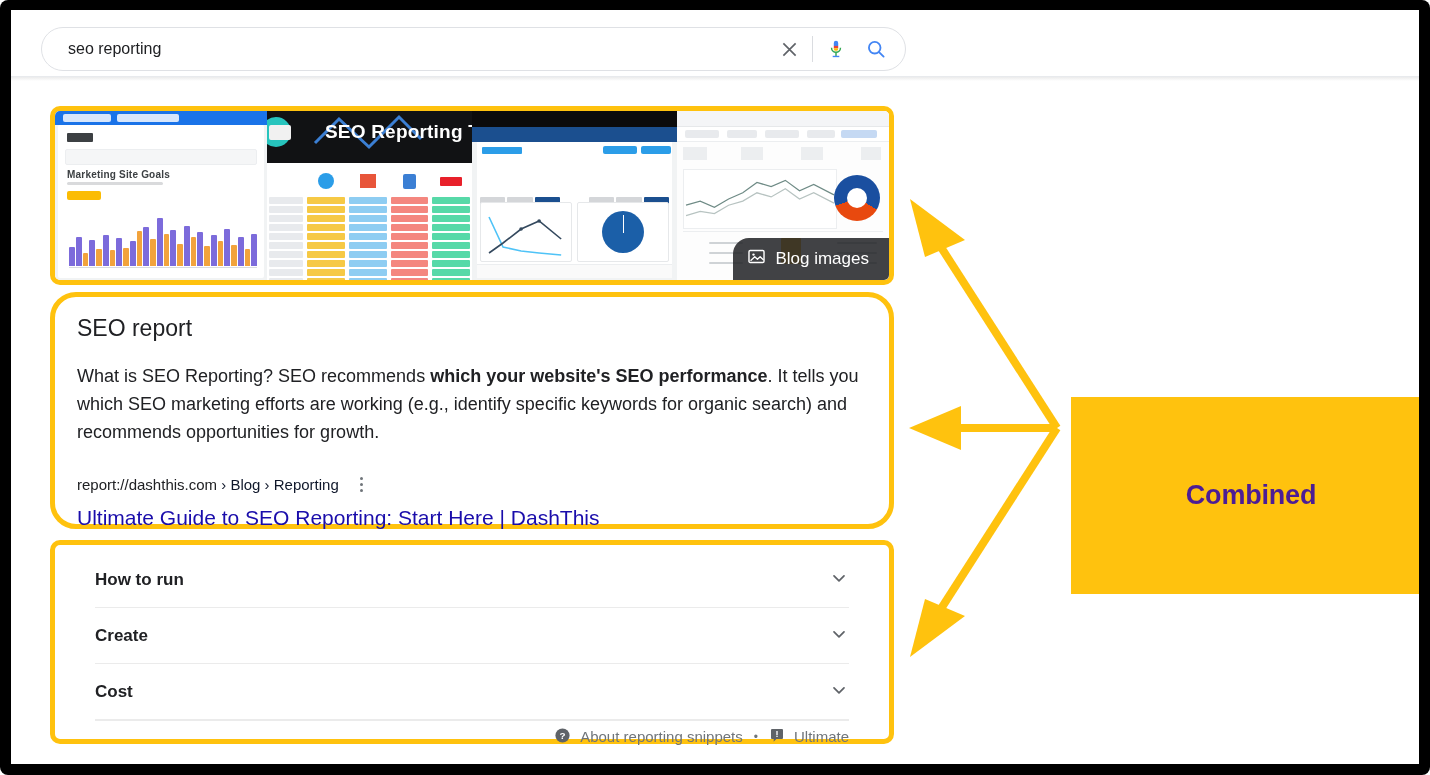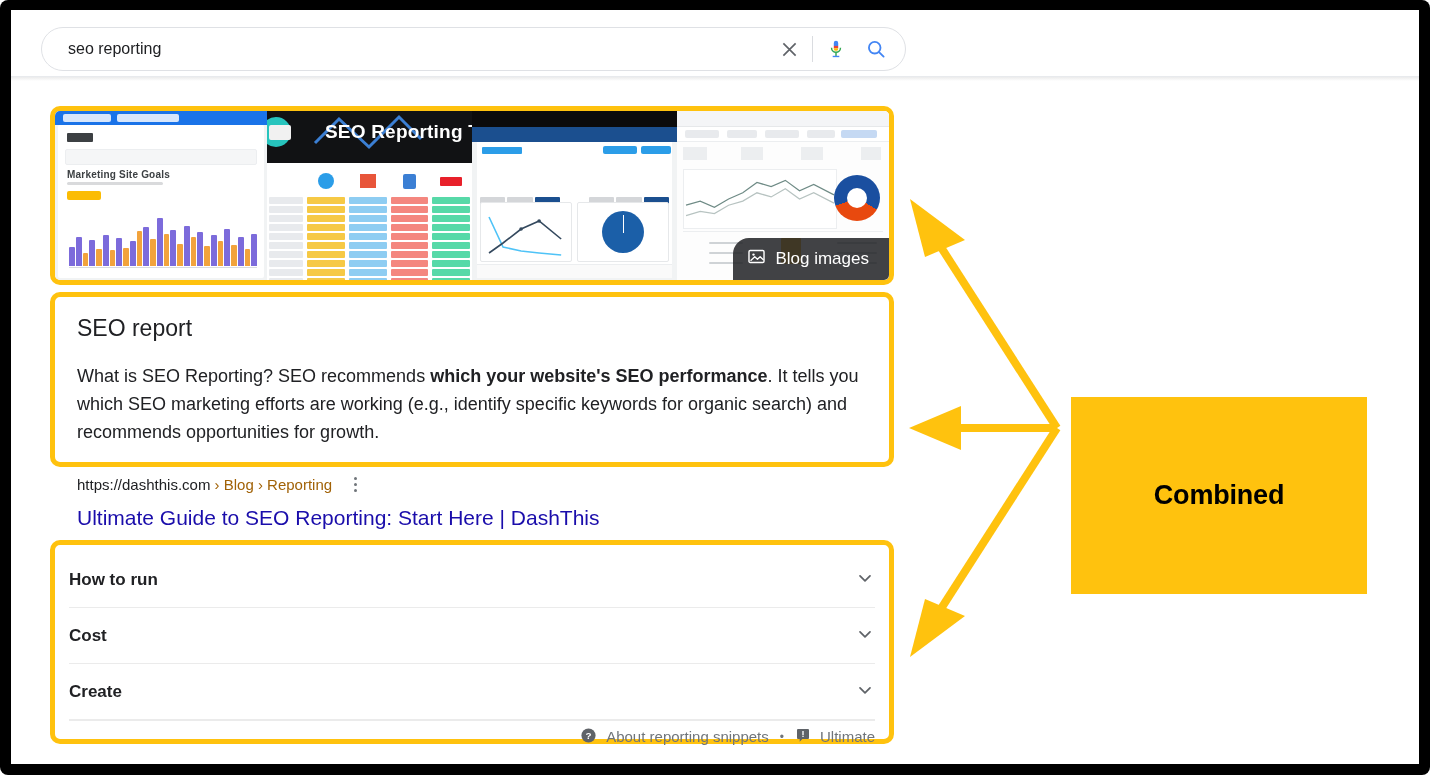--- a/index.html
+++ b/index.html
@@ -211,22 +211,23 @@
     gap: 9px;
     cursor: pointer;
     white-space: nowrap;
   }
 
   
   #snippet-box {
     left: 39px;
     top: 215px;
     width: 844px;
-    height: 175px;
+    height: 237px;
     padding: 16px 22px 0 22px;
+    border-radius: 26px;
   }
   #snippet-title {
     font-size: 23px;
     color: #202124;
     margin: 2px 0 0 0;
     font-weight: normal;
   }
   #snippet-text {
     font-size: 18px;
     line-height: 28px;
@@ -237,21 +238,21 @@
   #snippet-text b { font-weight: bold; }
   #source-row {
     display: flex;
     align-items: center;
     margin-top: 27px;
   }
   #source-url {
     font-size: 15px;
     color: #202124;
   }
-  #source-url .crumb { color: #a16207; }
+  #source-url .crumb { color: #0f172a; }
   #kebab {
     width: 22px;
     height: 22px;
     margin-left: 12px;
     display: flex;
     flex-direction: column;
     align-items: center;
     justify-content: center;
     gap: 3px;
     cursor: pointer;
@@ -265,21 +266,21 @@
     text-decoration: none;
     cursor: pointer;
   }
 
   
   #accordion-box {
     left: 39px;
     top: 463px;
     width: 844px;
     height: 204px;
-    padding: 0 14px;
+    padding: 0 40px;
   }
   .acc-item {
     height: 55px;
     display: flex;
     align-items: center;
     justify-content: space-between;
     border-bottom: 1px solid #ebebeb;
     cursor: pointer;
   }
   .acc-item:first-child { margin-top: 7px; }
@@ -300,24 +301,24 @@
     font-size: 15px;
   }
   .acc-footer .link { cursor: pointer; color: #70757a; }
   .acc-footer .dot { font-size: 12px; color: #70757a; margin: 0 2px; }
 
   
   #callout {
     position: absolute;
     left: 1060px;
     top: 320px;
-    width: 296px;
+    width: 360px;
     height: 197px;
     background: #FFC20E;
-    color: #000000;
+    color: #4c1d95;
     display: flex;
     align-items: center;
     justify-content: center;
     text-align: center;
     font-size: 27px;
     font-weight: bold;
     line-height: 37px;
     letter-spacing: -0.2px;
   }
   #arrows {
@@ -578,49 +579,49 @@
 
         </div>
       </div>
 
       <div class="hl" id="snippet-box">
         <h2 id="snippet-title">SEO report</h2>
         <div id="snippet-text">
           <span>What is SEO Reporting? SEO recommends </span><b>which your website's SEO performance</b><span>. It tells you which SEO marketing efforts are working (e.g., identify specific keywords for organic search) and recommends opportunities for growth.</span>
         </div>
         <div id="source-row">
-          <div id="source-url"><span>https://dashthis.com</span><span class="crumb"> › Blog › Reporting</span></div>
+          <div id="source-url"><span>report://dashthis.com</span><span class="crumb"> › Blog › Reporting</span></div>
           <div id="kebab">
               <i></i>
               <i></i>
               <i></i>
             </div>
         </div>
         <a id="result-title" href="#">Ultimate Guide to SEO Reporting: Start Here | DashThis</a>
       </div>
 
       <div class="hl" id="accordion-box">
         <div class="acc-item">
           <span class="acc-label">How to run</span>
           <span>
             <svg width="20" height="20" viewBox="0 0 24 24">
               <path d="M6 9.5 L12 15.5 L18 9.5" stroke="#5f6368" stroke-width="2.1" fill="none" stroke-linecap="round" stroke-linejoin="round"></path>
             </svg>
           </span>
         </div>
         <div class="acc-item">
-          <span class="acc-label">Cost</span>
+          <span class="acc-label">Create</span>
           <span>
             <svg width="20" height="20" viewBox="0 0 24 24">
               <path d="M6 9.5 L12 15.5 L18 9.5" stroke="#5f6368" stroke-width="2.1" fill="none" stroke-linecap="round" stroke-linejoin="round"></path>
             </svg>
           </span>
         </div>
         <div class="acc-item">
-          <span class="acc-label">Create</span>
+          <span class="acc-label">Cost</span>
           <span>
             <svg width="20" height="20" viewBox="0 0 24 24">
               <path d="M6 9.5 L12 15.5 L18 9.5" stroke="#5f6368" stroke-width="2.1" fill="none" stroke-linecap="round" stroke-linejoin="round"></path>
             </svg>
           </span>
         </div>
         <div class="acc-footer">
           <span>
             <svg width="17" height="17" viewBox="0 0 24 24">
               <circle cx="12" cy="12" r="10" fill="#5f6368"></circle>

